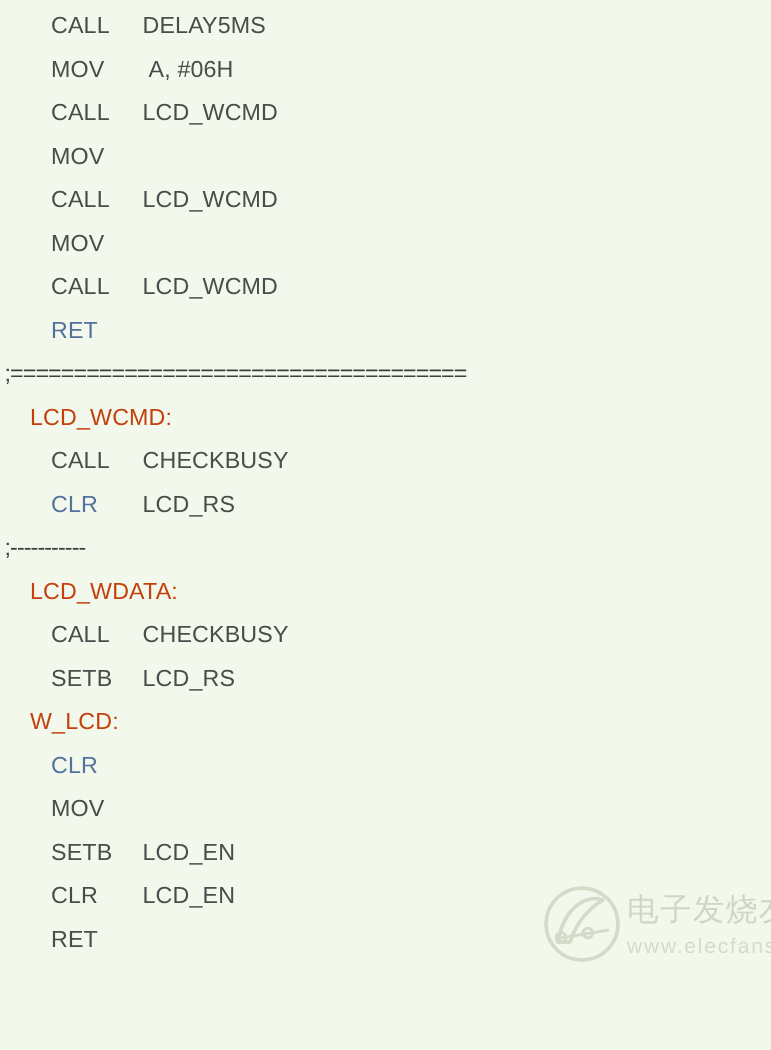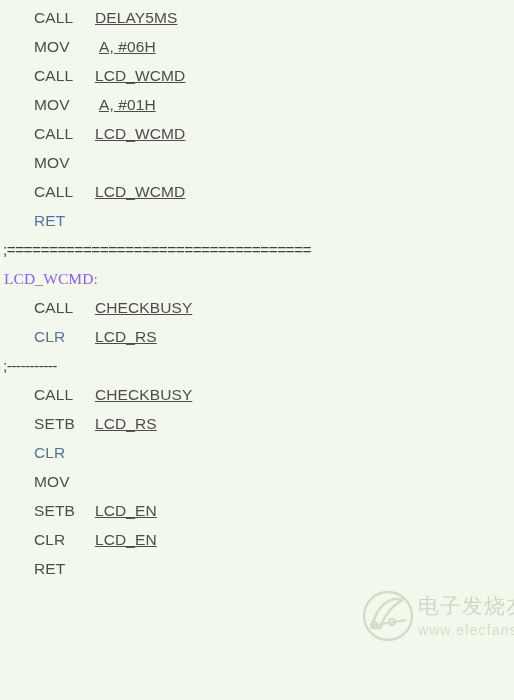--- a/index.html
+++ b/index.html
@@ -29,24 +29,23 @@
     line-height: 29px;
     white-space: pre;
     font-size: 15.5px;
     letter-spacing: 0.1px;
     color: #4c4c4c;
   }
 
   
   .code-line .label {
     position: absolute;
-    left: 4px;
+    left: 20px;
     top: 0;
-    color: #8b5cf6;
-    font-family: Liberation Serif, serif;
+    color: #c2410c;
   }
 
   
   .code-line .comment {
     position: absolute;
     left: 3px;
     top: 0;
     color: #3f3f3f;
     font-size: 15.5px;
     letter-spacing: -0.6px;
@@ -55,21 +54,20 @@
   .code-line .mnemonic {
     position: absolute;
     left: 34px;
     top: 0;
   }
 
   .code-line .operand {
     position: absolute;
     left: 95px;
     top: 0;
-    text-decoration: underline;
   }
 
   .code-line.wide-gap .operand {
     left: 99px;
   }
 
   .kw-blue { color: #54729f; }
   .kw-dark { color: #4c4c4c; }
 
   
@@ -114,32 +112,34 @@
 </style>
 </head>
 <body>
 
 <div id="code-listing">
 
   <div id="code-lines">
       <div class="code-line"><span class="mnemonic kw-dark">CALL</span><span class="operand">DELAY5MS</span></div>
       <div class="code-line wide-gap"><span class="mnemonic kw-dark">MOV</span><span class="operand">A, #06H</span></div>
       <div class="code-line"><span class="mnemonic kw-dark">CALL</span><span class="operand">LCD_WCMD</span></div>
-      <div class="code-line wide-gap"><span class="mnemonic kw-dark">MOV</span><span class="operand">A, #01H</span></div>
+      <div class="code-line wide-gap"><span class="mnemonic kw-dark">MOV</span></div>
       <div class="code-line"><span class="mnemonic kw-dark">CALL</span><span class="operand">LCD_WCMD</span></div>
       <div class="code-line wide-gap"><span class="mnemonic kw-dark">MOV</span></div>
       <div class="code-line"><span class="mnemonic kw-dark">CALL</span><span class="operand">LCD_WCMD</span></div>
       <div class="code-line"><span class="mnemonic kw-blue">RET</span></div>
       <div class="code-line"><span class="comment">;====================================</span></div>
       <div class="code-line"><span class="label">LCD_WCMD:</span></div>
       <div class="code-line"><span class="mnemonic kw-dark">CALL</span><span class="operand">CHECKBUSY</span></div>
       <div class="code-line"><span class="mnemonic kw-blue">CLR</span><span class="operand">LCD_RS</span></div>
       <div class="code-line"><span class="comment">;-----------</span></div>
+      <div class="code-line"><span class="label">LCD_WDATA:</span></div>
       <div class="code-line"><span class="mnemonic kw-dark">CALL</span><span class="operand">CHECKBUSY</span></div>
       <div class="code-line"><span class="mnemonic kw-dark">SETB</span><span class="operand">LCD_RS</span></div>
+      <div class="code-line"><span class="label">W_LCD:</span></div>
       <div class="code-line"><span class="mnemonic kw-blue">CLR</span></div>
       <div class="code-line wide-gap"><span class="mnemonic kw-dark">MOV</span></div>
       <div class="code-line"><span class="mnemonic kw-dark">SETB</span><span class="operand">LCD_EN</span></div>
       <div class="code-line"><span class="mnemonic kw-dark">CLR</span><span class="operand">LCD_EN</span></div>
       <div class="code-line"><span class="mnemonic kw-dark">RET</span></div>
     </div>
 
   <div id="watermark">
     <svg class="wm-logo" viewBox="0 0 52 52" xmlns="http://www.w3.org/2000/svg">
       <circle cx="26" cy="26" r="24" fill="none" stroke="#8a9a7a" stroke-width="2.5"></circle>

